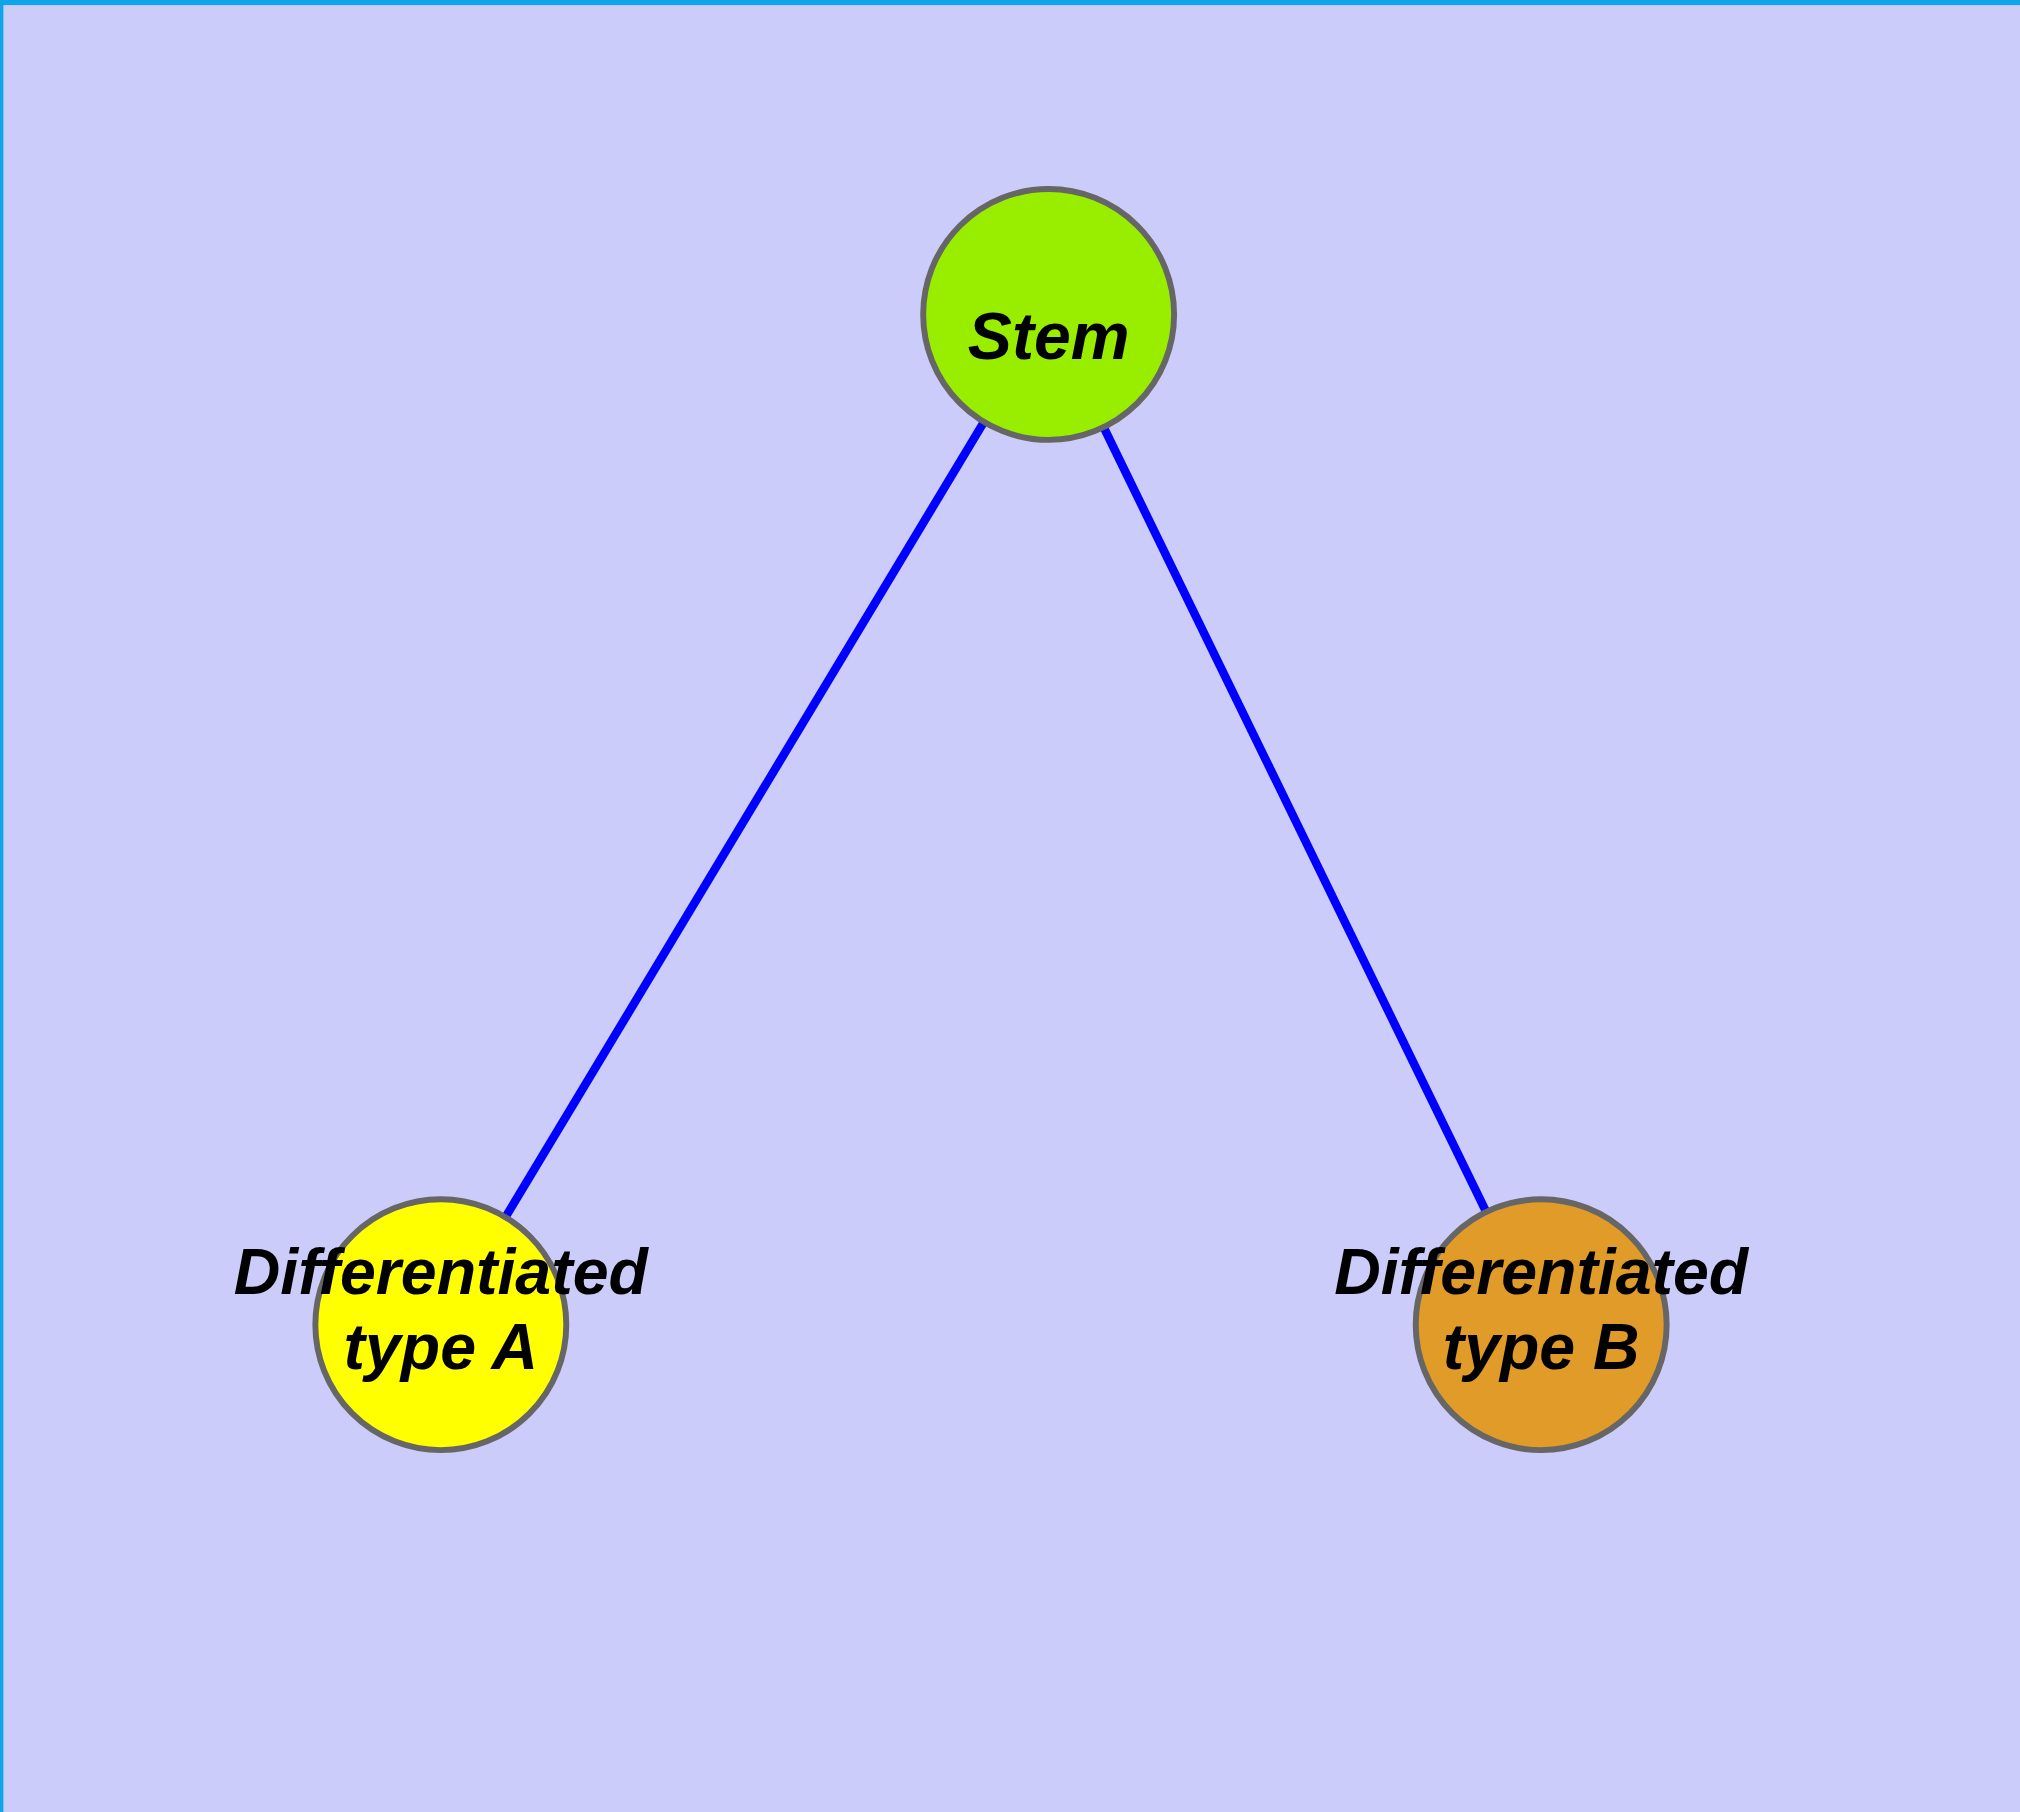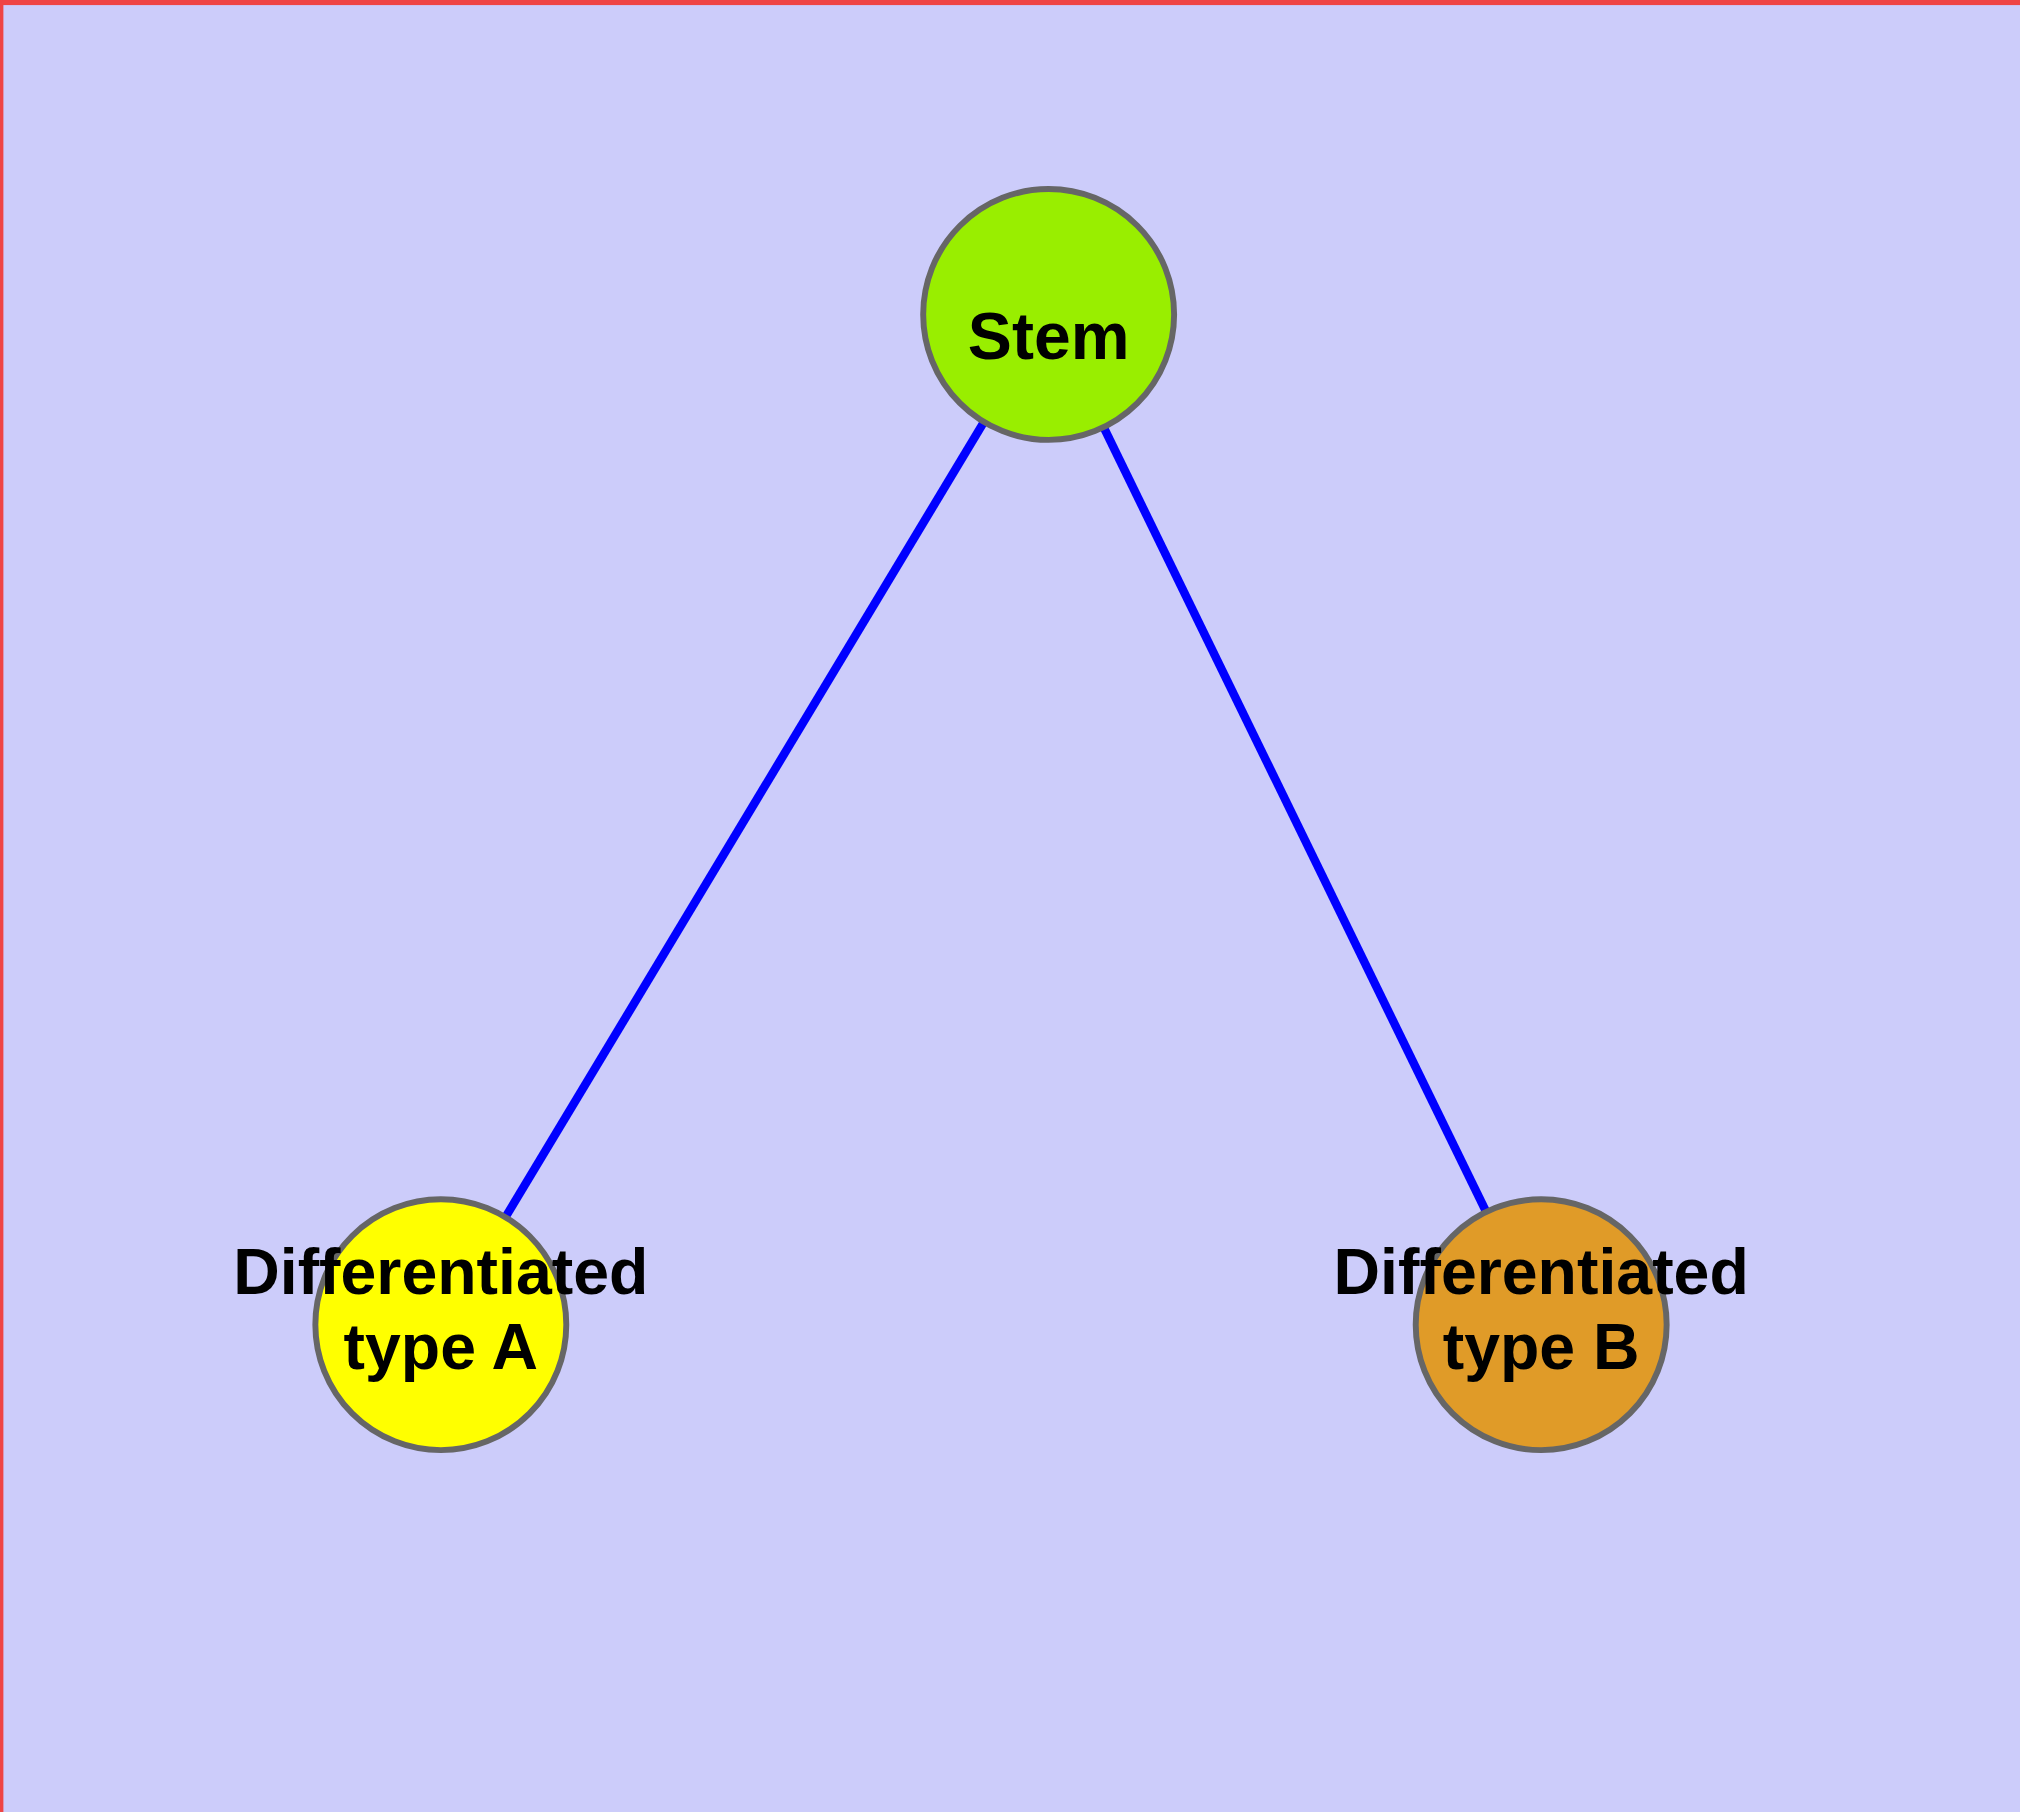--- a/index.html
+++ b/index.html
@@ -28,21 +28,21 @@
     font-family: "Liberation Sans", sans-serif;
     font-weight: bold;
     fill: #000000;
     text-anchor: middle;
     paint-order: normal;
   }
 </style>
 </head>
 <body>
 
-<div id="canvas-root" style="width: 2021px; height: 1812px; background: #ef4444;">
+<div id="canvas-root" style="width: 2021px; height: 1812px; background: #0ea5e9; font-style: italic;">
   <svg id="graph-svg" viewBox="0 0 2384 2138" preserveAspectRatio="none" xmlns="http://www.w3.org/2000/svg">
     <rect id="plot-bg" x="4" y="6" width="2380" height="2132" fill="#ccccfa"></rect>
     <g id="edge-layer">
         <line x1="1160.7138564467891" y1="497.82438370352486" x2="596.2861435532109" y2="1436.175616296475" stroke="#0000ff" stroke-width="10" stroke-linecap="butt"></line>
         <line x1="1301.844914652876" y1="504.0381037284478" x2="1753.155085347124" y2="1429.9618962715522" stroke="#0000ff" stroke-width="10" stroke-linecap="butt"></line>
       </g>
     <g id="node-layer">
         <circle cx="1237" cy="371" r="148" fill="#99ee00" stroke="#666666" stroke-width="7"></circle>
         <circle cx="520" cy="1563" r="148" fill="#ffff00" stroke="#666666" stroke-width="7"></circle>
         <circle cx="1818" cy="1563" r="148" fill="#e09b28" stroke="#666666" stroke-width="7"></circle>

